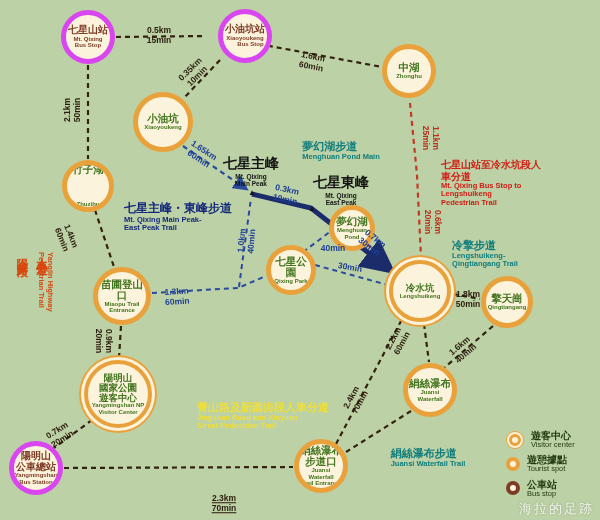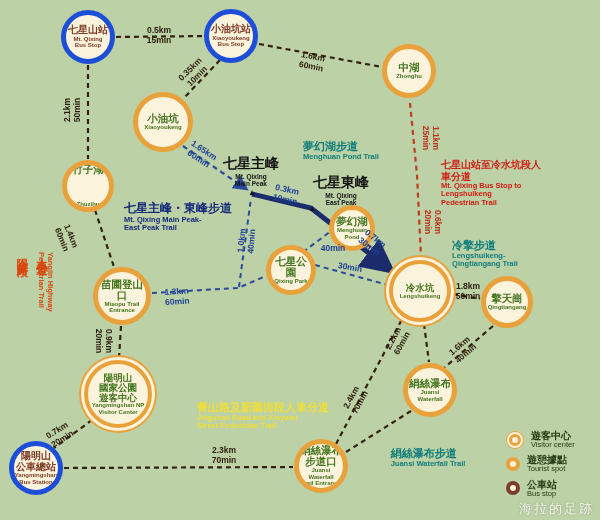--- a/index.html
+++ b/index.html
@@ -5,21 +5,21 @@
   *{margin:0;padding:0;box-sizing:border-box}
   html,body{width:600px;height:520px}
   body{font-family:"Liberation Sans","DejaVu Sans",sans-serif}
   #map-root{position:relative;width:600px;height:520px;background:#bcd1a5;overflow:hidden}
   #edge-layer{position:absolute;left:0;top:0}
 
   .node{position:absolute;border-radius:50%;background:#fcf3dc;display:flex;flex-direction:column;
         align-items:center;justify-content:center;text-align:center;line-height:1.05;overflow:hidden}
   .node .zh{white-space:pre-line;font-weight:bold;font-size:10.5px}
   .node .en{white-space:pre-line;font-size:6px;line-height:1.08;font-weight:bold}
-  .node.bus{border:5px solid #1d4ed8;color:#7d3c26}
+  .node.bus{border:5px solid #d946ef;color:#7d3c26}
   .node.bus .zh{font-size:10px}
   .node.spot{border:5px solid #e9a23b;color:#42751f}
   .node.center{border:4px solid #e9a23b;box-shadow:0 0 0 3px #fcf3dc,0 0 0 5px #e9a23b;color:#42751f}
   .node.center .zh{font-size:9.5px}
 
   .elabel{position:absolute;font-weight:bold;font-size:8.5px;line-height:1.15;text-align:center;white-space:nowrap}
   .c-dark{color:#2b1c0d}.c-red{color:#bb2f1b}.c-blue{color:#1d3f96}
 
   .peak-mark{position:absolute;transform:translate(-50%,-50%);font-size:8px;color:#161616;line-height:1}
   .peak-label{position:absolute;transform:translate(-50%,-50%);text-align:center;color:#141414}
@@ -83,21 +83,21 @@
       <polyline points="183,146 245,188" fill="none" stroke="#2a4a9e" stroke-width="2.2" stroke-dasharray="5 4" marker-end="url(#arrow-trail)"></polyline>
       <polyline points="252,194 311,208 388,268" fill="none" stroke="#1b2c6b" stroke-width="5" marker-end="url(#arrow-main)"></polyline>
       <polyline points="152,293 238,288 266,276" fill="none" stroke="#2a4a9e" stroke-width="2" stroke-dasharray="5 4"></polyline>
       <polyline points="239,287 251,198" fill="none" stroke="#2a4a9e" stroke-width="2" stroke-dasharray="5 4"></polyline>
       <polyline points="303,252 331,231" fill="none" stroke="#2a4a9e" stroke-width="2" stroke-dasharray="5 4"></polyline>
       <polyline points="315,265 388,285" fill="none" stroke="#2a4a9e" stroke-width="2" stroke-dasharray="5 4"></polyline>
     </svg>
 
   <div class="trail t-teal" style="left:341px;top:151px">
     <div class="tzh">夢幻湖步道</div>
-    <div class="ten">Menghuan Pond Trail</div>
+    <div class="ten">Menghuan Pond Main</div>
   </div>
   <div class="trail small t-red" style="left:494px;top:183px">
     <div class="tzh">七星山站至冷水坑段人車分道</div>
     <div class="ten">Mt. Qixing Bus Stop to Lengshuikeng
 Pedestrian Trail</div>
   </div>
   <div class="trail t-teal" style="left:485px;top:254px">
     <div class="tzh">冷擎步道</div>
     <div class="ten">Lengshuikeng-
 Qingtiangang Trail</div>
@@ -148,21 +148,21 @@
       </span>
     </div>
   </div>
 
   <div id="watermark">海拉的足跡</div>
 <div class="node bus" style="left: 61px; top: 10px; height: 54px; width: 54px;">
       <div class="zh">七星山站</div>
       <div class="en">Mt. Qixing
 Bus Stop</div>
     </div>
-    <div class="node bus" style="left: 204px; top: 9px; height: 54px; width: 54px;">
+    <div class="node bus" style="left: 218px; top: 9px; height: 54px; width: 54px; text-align: right;">
       <div class="zh">小油坑站</div>
       <div class="en">Xiaoyoukeng
 Bus Stop</div>
     </div>
     <div class="node spot" style="left: 382px; top: 44px; height: 54px; width: 54px;">
       <div class="zh">中湖</div>
       <div class="en">Zhonghu</div>
     </div>
     <div class="node spot" style="left: 133px; top: 92px; height: 60px; width: 60px;">
       <div class="zh">小油坑</div>
@@ -277,21 +277,21 @@
     <div class="elabel c-blue" style="left: 333px; top: 249px; transform: translate(-50%, -50%) rotate(0deg);">
       <div class="min">40min</div>
     </div>
     <div class="elabel c-blue" style="left: 372px; top: 243px; transform: translate(-50%, -50%) rotate(38deg);">
       <div class="km">0.7km</div>
       <div class="min">30min</div>
     </div>
     <div class="elabel c-blue" style="left: 350px; top: 268px; transform: translate(-50%, -50%) rotate(10deg);">
       <div class="min">30min</div>
     </div>
-    <div class="elabel c-dark" style="left: 468px; top: 292px; transform: translate(-50%, -50%) rotate(0deg);">
+    <div class="elabel c-dark" style="left: 468px; top: 300px; transform: translate(-50%, -50%) rotate(0deg);">
       <div class="km">1.8km</div>
       <div class="min">50min</div>
     </div>
     <div class="elabel c-dark" style="left: 463px; top: 350px; transform: translate(-50%, -50%) rotate(-40deg);">
       <div class="km">1.6km</div>
       <div class="min">40min</div>
     </div>
     <div class="elabel c-dark" style="left: 398px; top: 341px; transform: translate(-50%, -50%) rotate(-62deg);">
       <div class="km">2.2km</div>
       <div class="min">60min</div>
@@ -301,17 +301,17 @@
       <div class="min">70min</div>
     </div>
     <div class="elabel c-dark" style="left: 103px; top: 341px; transform: translate(-50%, -50%) rotate(90deg);">
       <div class="km">0.9km</div>
       <div class="min">20min</div>
     </div>
     <div class="elabel c-dark" style="left: 60px; top: 435px; transform: translate(-50%, -50%) rotate(-32deg);">
       <div class="km">0.7km</div>
       <div class="min">20min</div>
     </div>
-    <div class="elabel c-dark" style="left: 224px; top: 456px; transform: translate(-50%, -50%) rotate(0deg);">
+    <div class="elabel c-dark" style="left: 224px; top: 504px; transform: translate(-50%, -50%) rotate(0deg); text-decoration: underline;">
       <div class="km">2.3km</div>
       <div class="min">70min</div>
     </div>
   </div>
 
 </body></html>

